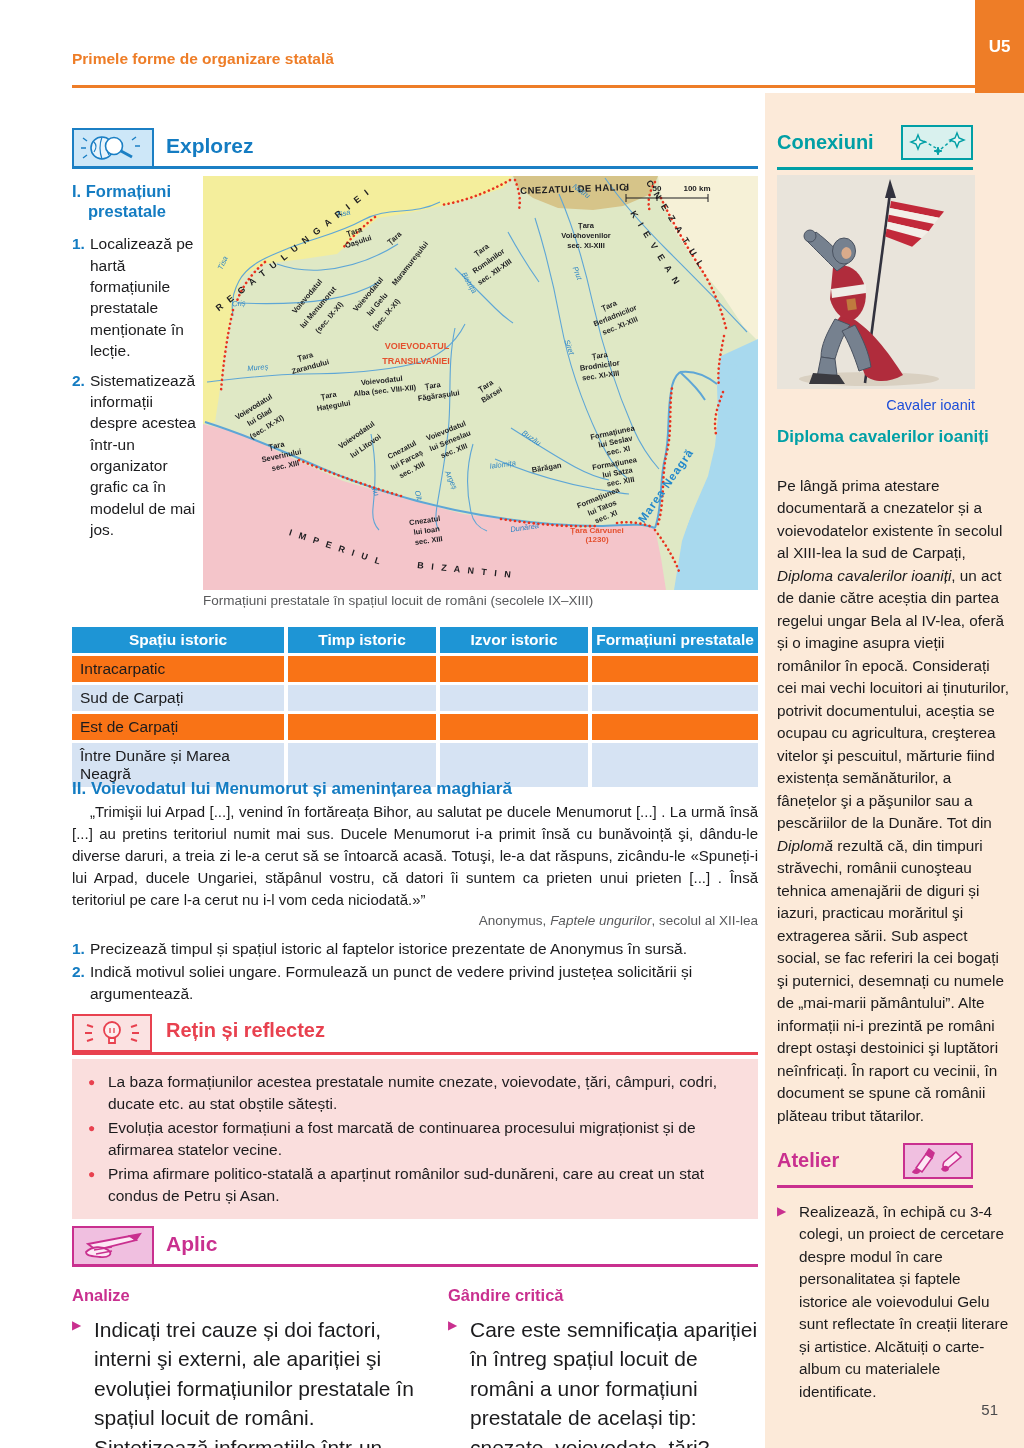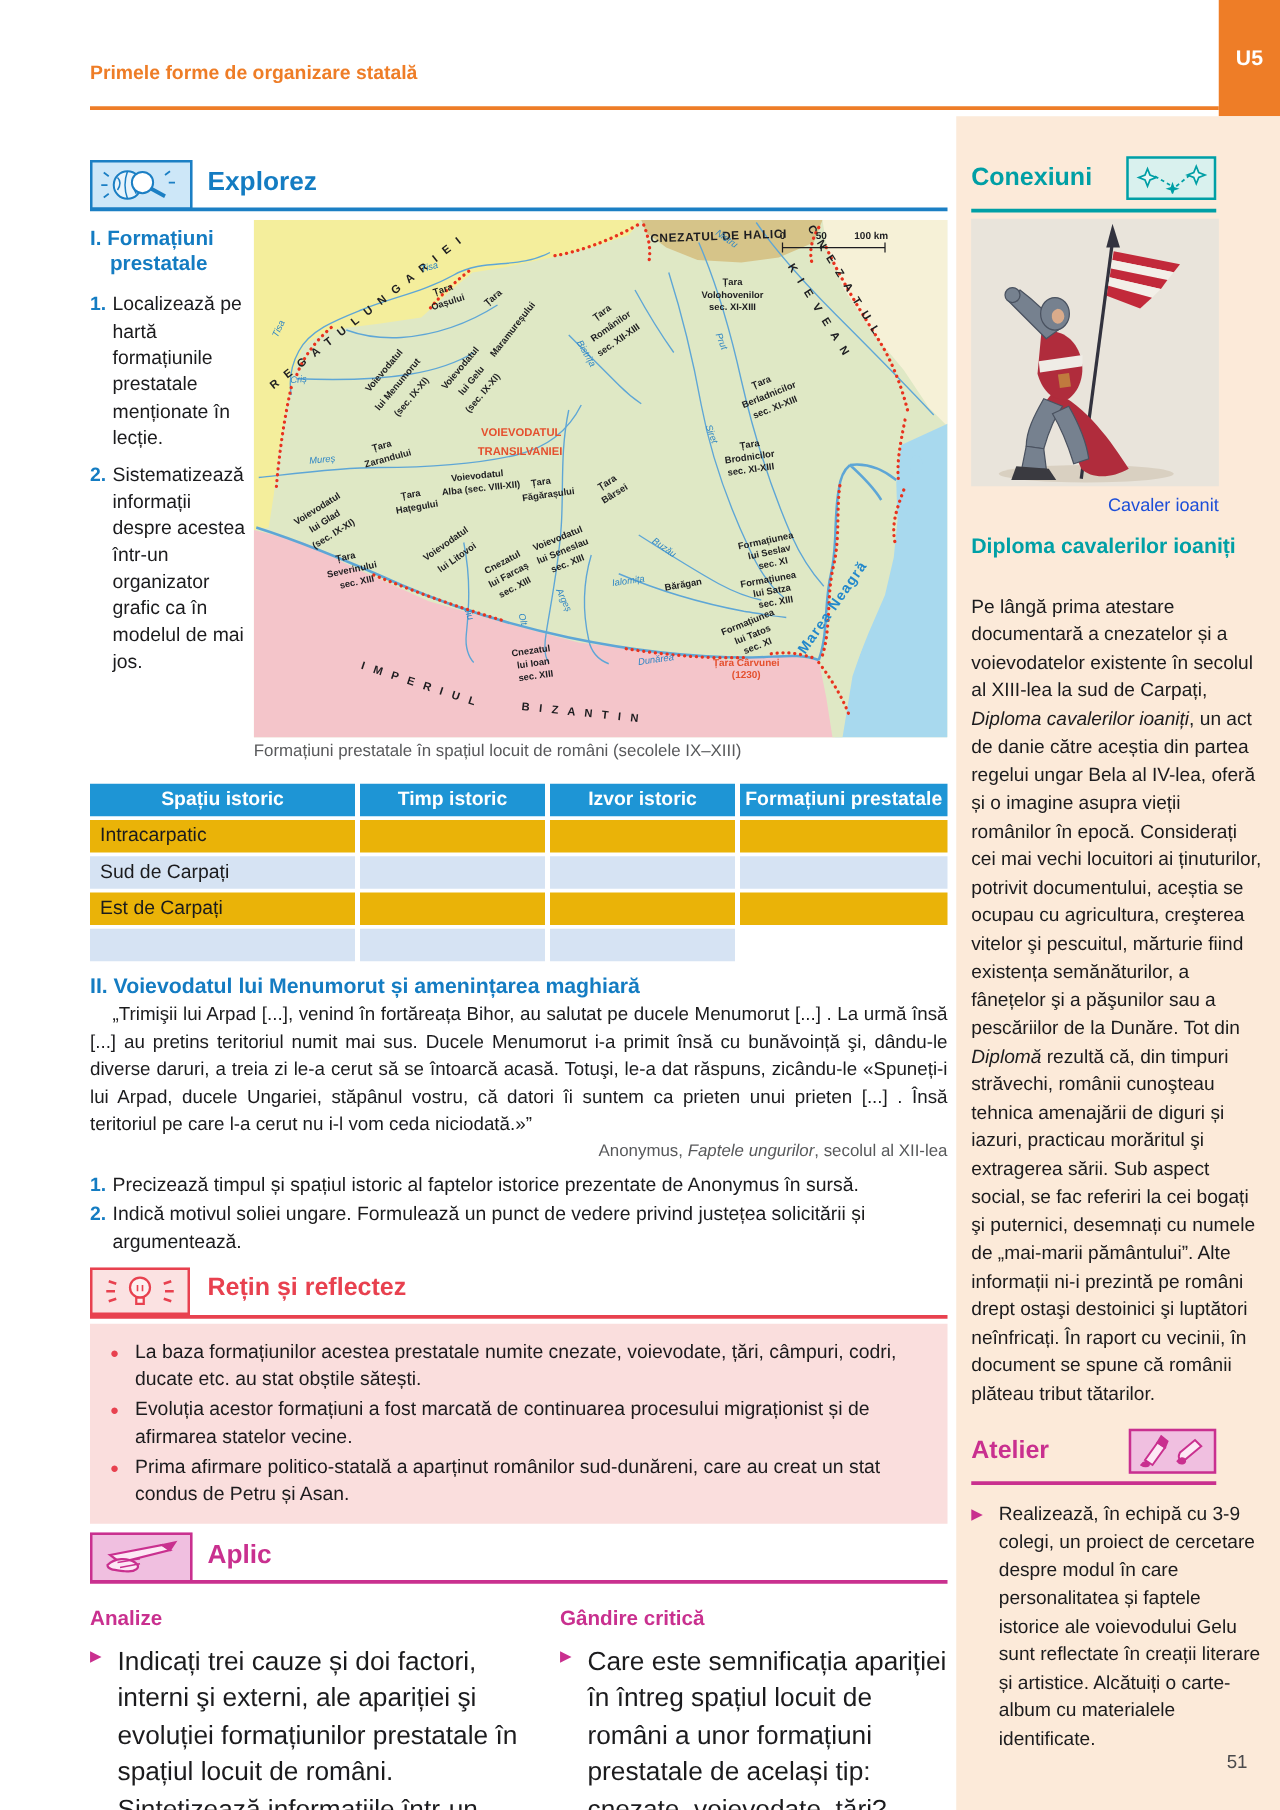--- a/index.html
+++ b/index.html
@@ -45,21 +45,21 @@
   .river{fill:#2f86c4;font-style:italic;font-weight:400;font-size:7.5px}
   .sea{fill:#2388cb;font-weight:700;font-size:11.5px;letter-spacing:1px}
   .scale{font-weight:700;font-size:8px}
 
   
   #org-table{left:72px;top:627px;width:660px;display:grid;
     grid-template-columns:212px 148px 148px 166px;column-gap:4px;row-gap:3px}
   #org-table .th{background:#1e95d5;color:#fff;font-weight:700;font-size:15.5px;
     text-align:center;padding:4px 2px}
   #org-table .td{font-size:15.5px;padding:4px 8px;min-height:18px}
-  .row-a{background:#eab308}
+  .row-a{background:#f97316}
   .row-b{background:#d6e3f3}
 
   
   #sec2-heading{left:72px;top:779px;font-size:17px;font-weight:700;color:#147cc2}
   #sec2-quote{left:72px;top:801px;width:686px;font-size:15px;line-height:1.46;
     text-align:justify;text-indent:18px}
   #sec2-attr{left:72px;top:913px;width:686px;text-align:right;font-size:13.5px;color:#58595b}
   #sec2-items{left:72px;top:936px;width:686px}
   #sec2-items .num-item{margin-top:2px}
 
@@ -304,20 +304,21 @@
   <div class="td row-b">Sud de Carpați</div>
   <div class="td row-b"></div>
   <div class="td row-b"></div>
   <div class="td row-b"></div>
 
   <div class="td row-a">Est de Carpați</div>
   <div class="td row-a"></div>
   <div class="td row-a"></div>
   <div class="td row-a"></div>
 
+  <div class="td row-b">Între Dunăre și Marea Neagră</div>
   <div class="td row-b"></div>
   <div class="td row-b"></div>
   <div class="td row-b"></div>
 </div>
 
 <div id="sec2-heading" class="abs">II. Voievodatul lui Menumorut și amenințarea maghiară</div>
 <div id="sec2-quote" class="abs">„Trimişii lui Arpad [...], venind în fortăreața Bihor, au salutat pe ducele Menumorut [...] . La urmă însă [...] au pretins teritoriul numit mai sus. Ducele Menumorut i-a primit însă cu bunăvoință şi, dându-le diverse daruri, a treia zi le-a cerut să se întoarcă acasă. Totuşi, le-a dat răspuns, zicându-le «Spuneți-i lui Arpad, ducele Ungariei, stăpânul vostru, că datori îi suntem ca prieten unui prieten [...] . Însă teritoriul pe care l-a cerut nu i-l vom ceda niciodată.»”</div>
 <div id="sec2-attr" class="abs">
   <span>Anonymus, </span><i>Faptele ungurilor</i><span>, secolul al XII-lea</span>
 </div>
@@ -444,17 +445,17 @@
         <polygon points="16,6 19,1 24,5 22,10" fill="#c9308f"></polygon>
         <path d="M3,24 C5,21 8,21 9,23 C10,25 6,26 3,24 Z" fill="#c9308f"></path>
         <path d="M34,14 L46,4 L51,9 L39,19 C36,22 31,20 34,14 Z"></path>
         <path d="M32,21 C34,18 37,18 38,20 C39,23 34,24 32,21 Z" fill="#c9308f"></path>
       </g>
     </svg>
   </div>
   <div id="atelier-rule" class="abs rule"></div>
   <div id="atelier-item" class="abs arrow-item">
     <span class="arr">▶</span>
-    <span class="txt">Realizează, în echipă cu 3-9 colegi, un proiect de cercetare despre modul în care personalitatea și faptele istorice ale voievodului Gelu sunt reflectate în creații literare și artistice. Alcătuiți o carte-album cu materialele identificate.</span>
+    <span class="txt">Realizează, în echipă cu 3-4 colegi, un proiect de cercetare despre modul în care personalitatea și faptele istorice ale voievodului Gelu sunt reflectate în creații literare și artistice. Alcătuiți o carte-album cu materialele identificate.</span>
   </div>
 
   <div id="page-number" class="abs">51</div>
 </div>
 
 </body></html>

